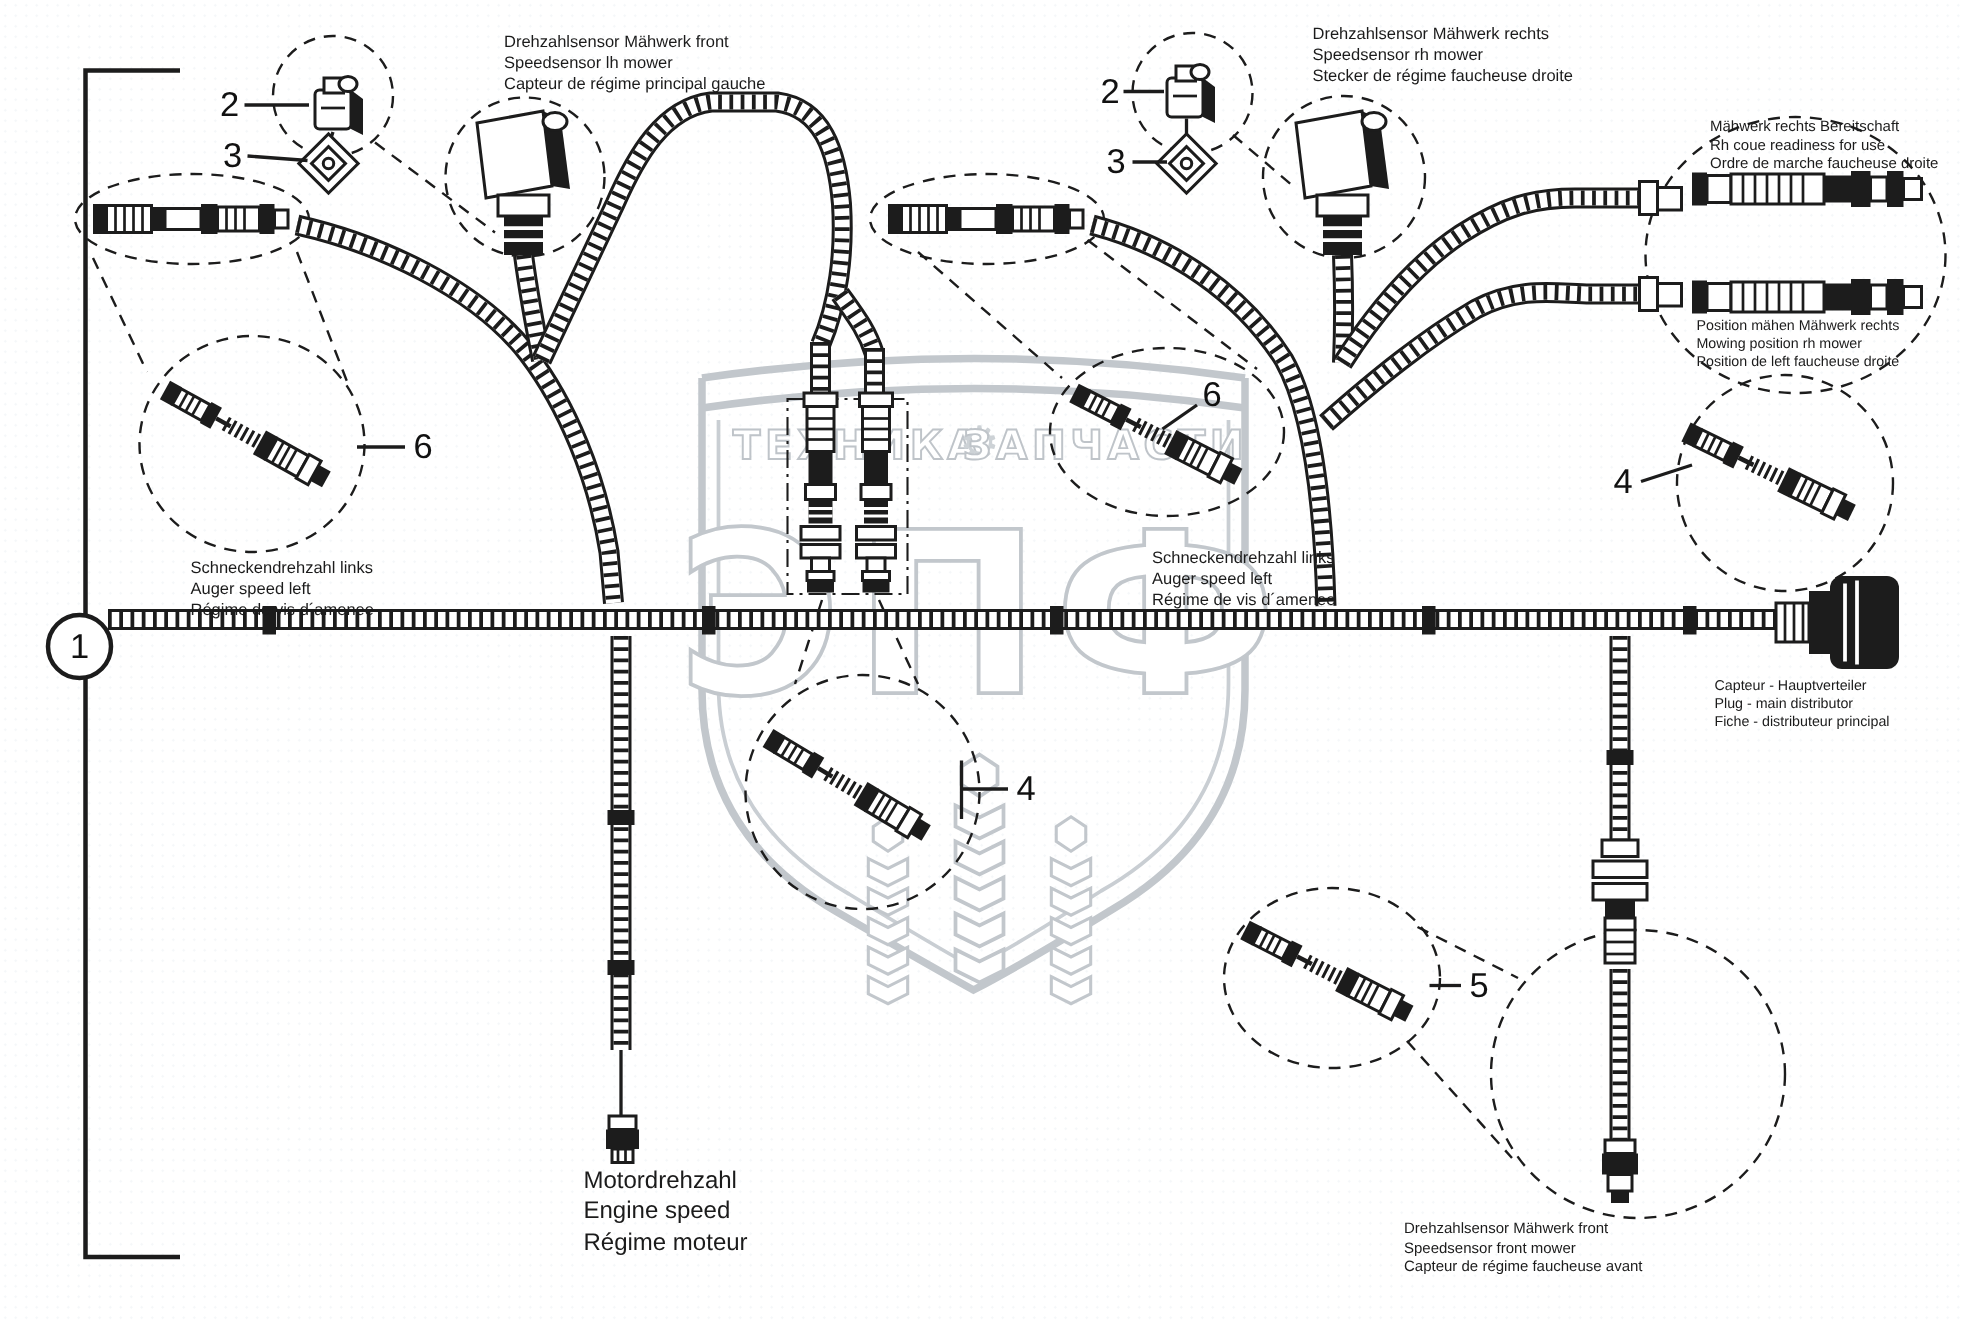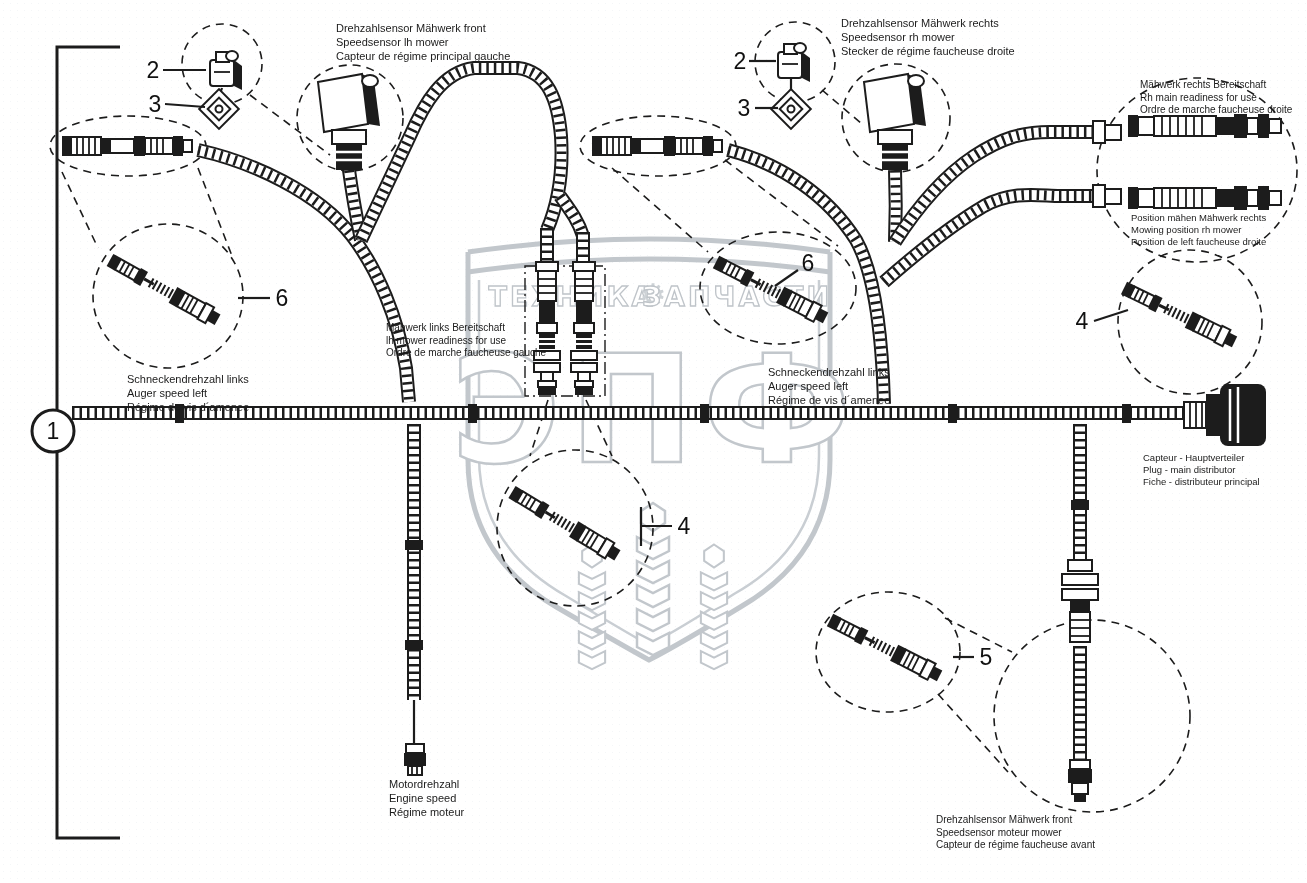--- a/index.html
+++ b/index.html
@@ -24,21 +24,21 @@
   .wm-thin{stroke:#c9ced3;fill:none;stroke-width:2.5}
   .wm-bar{fill:#fff;stroke:#c2c7cc;stroke-width:2.5}
   .wm-big{font-family:"DejaVu Sans",sans-serif;font-weight:bold;font-size:150px;
           fill:#fff;stroke:#c2c7cc;stroke-width:2.5;letter-spacing:8px;text-anchor:middle}
   .wm-word{font-family:"DejaVu Sans",sans-serif;font-weight:bold;font-size:27px;
           fill:#fff;stroke:#bfc4c9;stroke-width:1.3;letter-spacing:3px;text-anchor:middle}
   .wm-gear{font-family:"DejaVu Sans",sans-serif;font-size:30px;fill:#cdd2d6;text-anchor:middle}
   
   .lbl{position:absolute;font-size:11px;line-height:1.27;color:#1b1b1b;white-space:nowrap}
   .sz9{font-size:10px}.sz95{font-size:9.5px}.sz10{font-size:10px}
-  .sz105{font-size:10.5px}.sz115{font-size:11px}
+  .sz105{font-size:10.5px}.sz115{font-size:16px}
   .callout{position:absolute;font-size:23px;color:#111;transform:translate(-50%,-50%);line-height:1}
 </style>
 </head>
 <body>
 
 <div id="stage">
 
 <svg width="1307" height="883" viewBox="0 0 1307 883">
   <defs>
 
@@ -382,43 +382,38 @@
 <div class="callout" style="left:1082px;top:321px">4</div>
 <div class="callout" style="left:684px;top:526px">4</div>
 <div class="callout" style="left:986px;top:657px">5</div>
 
 <div class="lbl" style="left:336px;top:22px">
   <div>Drehzahlsensor Mähwerk front</div>
   <div>Speedsensor lh mower</div>
   <div>Capteur de régime principal gauche</div>
 </div>
 
-<div class="lbl" style="left:841px;top:17px">
+<div class="lbl" style="left:875px;top:17px">
   <div>Drehzahlsensor Mähwerk rechts</div>
   <div>Speedsensor rh mower</div>
   <div>Stecker de régime faucheuse droite</div>
 </div>
 
 <div class="lbl sz9" style="left:1140px;top:79px">
   <div>Mähwerk rechts Bereitschaft</div>
-  <div>Rh main readiness for use</div>
+  <div>Rh coue readiness for use</div>
   <div>Ordre de marche faucheuse droite</div>
 </div>
 
 <div class="lbl sz95" style="left:1131px;top:212px">
   <div>Position mähen Mähwerk rechts</div>
   <div>Mowing position rh mower</div>
   <div>Position de left faucheuse droite</div>
 </div>
 
-<div class="lbl sz9" style="left:386px;top:322px">
-  <div>Mähwerk links Bereitschaft</div>
-  <div>lh mower readiness for use</div>
-  <div>Ordre de marche faucheuse gauche</div>
-</div>
 
 
 <div class="lbl" style="left:127px;top:373px">
   <div>Schneckendrehzahl links</div>
   <div>Auger speed left</div>
   <div>Régime de vis d´amenee</div>
 </div>
 
 <div class="lbl" style="left:768px;top:366px">
   <div>Schneckendrehzahl links</div>
@@ -433,17 +428,17 @@
 </div>
 
 <div class="lbl sz115" style="left:389px;top:778px">
   <div>Motordrehzahl</div>
   <div>Engine speed</div>
   <div>Régime moteur</div>
 </div>
 
 <div class="lbl sz10" style="left:936px;top:814px">
   <div>Drehzahlsensor Mähwerk front</div>
-  <div>Speedsensor moteur mower</div>
+  <div>Speedsensor front mower</div>
   <div>Capteur de régime faucheuse avant</div>
 </div>
 
 </div>
 
 </body></html>

